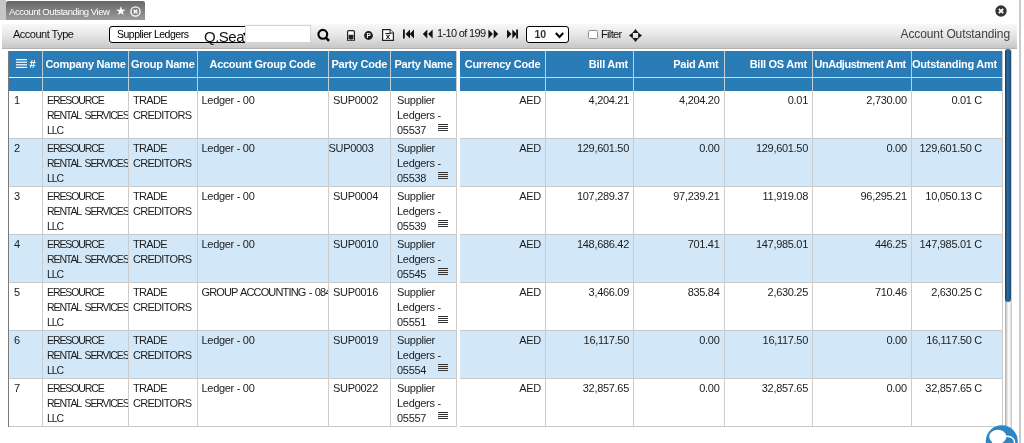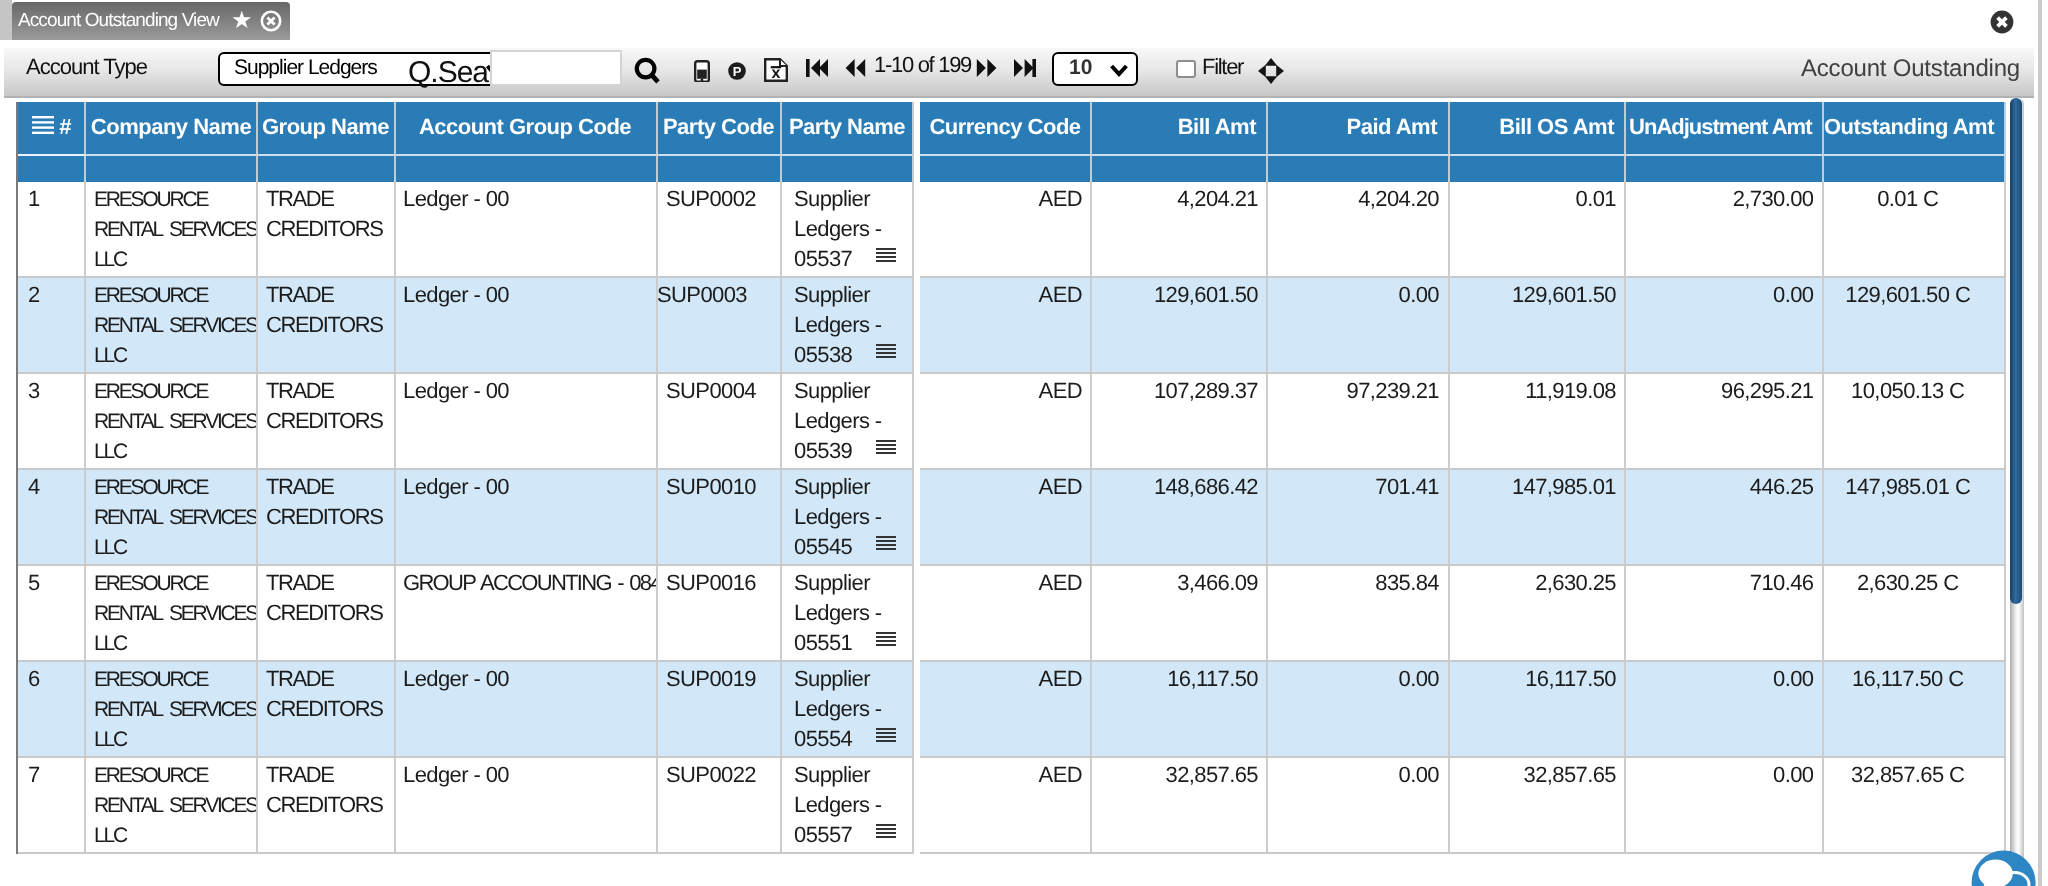--- a/index.html
+++ b/index.html
@@ -27,21 +27,21 @@
 tr.h1 th.sp{border-bottom:none;}
 td{font-size:11px;letter-spacing:-0.3px;color:#1c1c1c;line-height:15px;padding-top:2px;
  border-right:1px solid #ccc;border-bottom:1px solid #c9c9c9;height:48px;}
 tr.odd td{background:#fff;}
 tr.even td{background:#d2e8f9;}
 td.num{padding-left:5px;}
 td.l{padding-left:4px;}
 td.r,th.r{text-align:right;padding-right:4px;}
 th.r{padding-right:5px;}
 td.rc{text-align:right;padding-right:4px;}
-td.ro{text-align:center;padding-right:6px;}
+td.ro{text-align:right;padding-right:20px;}
 th.c{text-align:center;}
 .pn{position:relative;padding-left:6px !important;}
 td.comp{letter-spacing:-1.1px;font-size:10.5px;word-spacing:2px;}
 td.grp{letter-spacing:-0.7px;}
 .lico{position:absolute;right:8.5px;top:33px;width:10px;height:8px;}
 .lico i{position:absolute;left:0;width:10px;height:1.4px;background:#333;}
 
 #sbtrack{left:1004.5px;top:49px;width:7px;height:394px;background:linear-gradient(90deg,#ababab,#f5f5f5 45%,#ffffff 60%,#c2c2c2);border-radius:3px;}
 #sbthumb{left:1005.2px;top:48.5px;width:6px;height:253px;background:linear-gradient(90deg,#173f62,#2e6b9e 45%,#1c4a72);border-radius:3px;}
 #rightline{left:1018.5px;top:0;width:2px;height:443px;background:#cacaca;}

